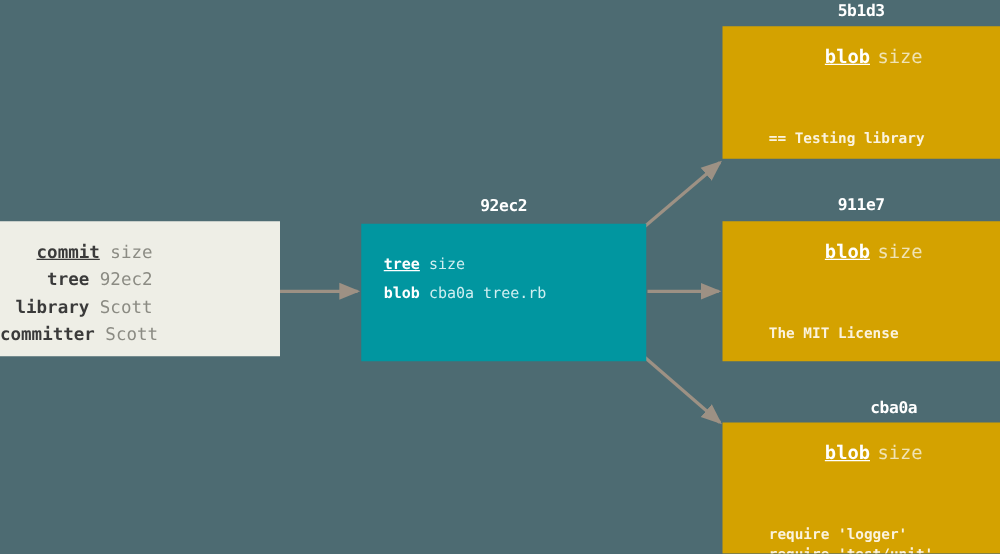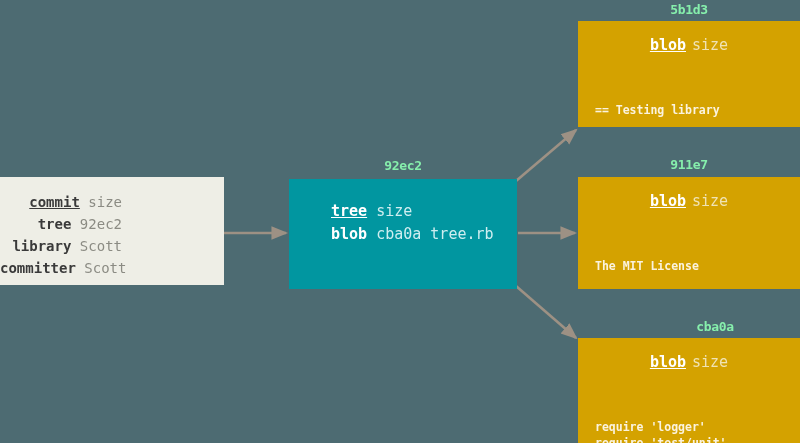--- a/index.html
+++ b/index.html
@@ -19,21 +19,21 @@
     position: absolute;
     left: 0; top: 0;
     width: 800px; height: 443px;
     pointer-events: none;
   }
   .node-label {
     position: absolute;
     font-family: "DejaVu Sans Mono", "Liberation Mono", monospace;
     font-size: 13px;
     font-weight: bold;
-    color: #86efac;
+    color: #ffffff;
     letter-spacing: -0.3px;
     text-align: center;
     white-space: nowrap;
   }
   .box {
     position: absolute;
     box-sizing: border-box;
     overflow: hidden;
   }
   
@@ -60,42 +60,43 @@
   .commit-val {
     color: #8b8b83;
     font-weight: normal;
   }
   
   .box-tree {
     background: #0196a0;
   }
   .tree-rows {
     margin-top: 21px;
-    padding-left: 42px;
-    font-size: 15px;
+    padding-left: 18px;
+    font-size: 12px;
     line-height: 23px;
   }
   .tree-row {
     white-space: nowrap;
     text-align: left;
   }
   .tree-key {
     font-weight: bold;
     color: #ffffff;
   }
   .tree-key.underline {
     text-decoration: underline;
   }
   .tree-val {
     color: #cfeef0;
     font-weight: normal;
   }
   
   .box-blob {
     background: #d4a200;
+    padding-left: 20px;
   }
   .blob-head {
     margin-top: 15px;
     text-align: center;
     font-size: 15px;
     white-space: nowrap;
   }
   .blob-type {
     font-weight: bold;
     color: #ffffff;

